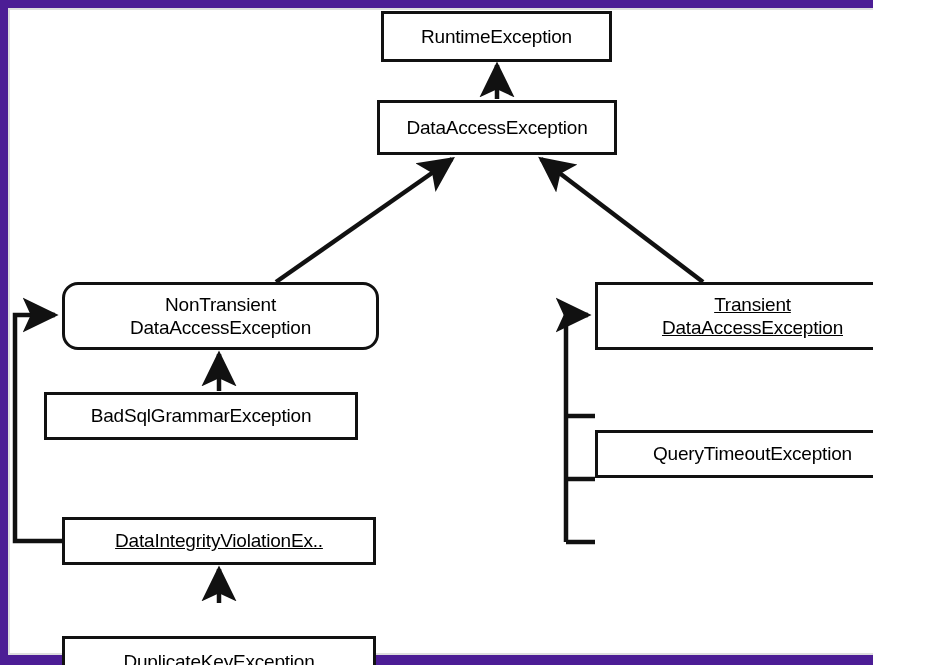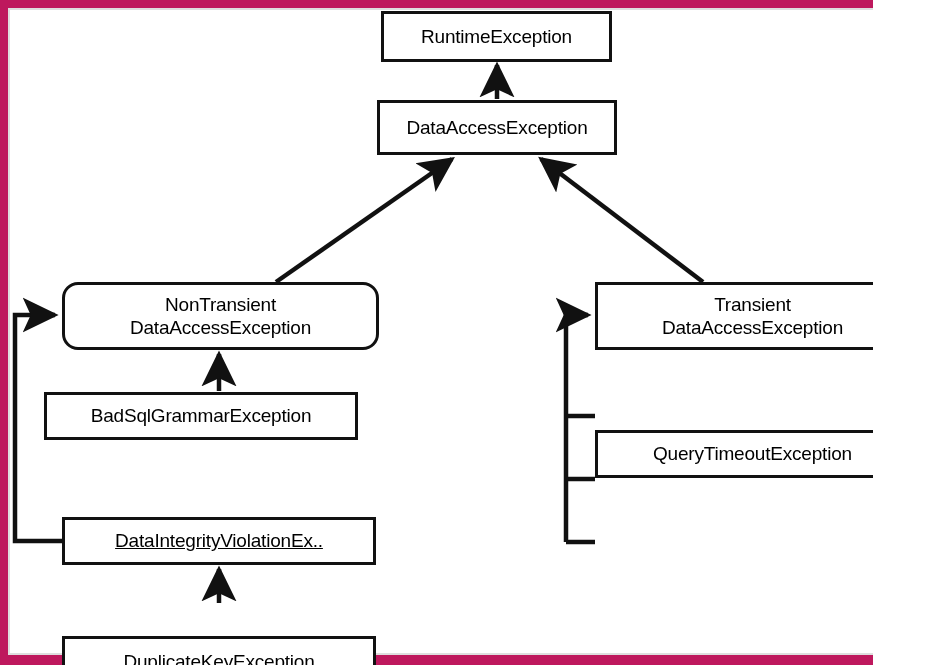--- a/index.html
+++ b/index.html
@@ -7,21 +7,21 @@
     padding: 0;
     background: #ffffff;
   }
   body {
     font-family: "Liberation Sans", sans-serif;
   }
   #canvas {
     position: relative;
     width: 873px;
     height: 665px;
-    background: #be185d;
+    background: #4c1d95;
     overflow: hidden;
   }
   
   #frame {
     position: absolute;
     left: 8px;
     top: 8px;
     width: 909px;
     height: 647px;
     border: 2px solid #dedede;
@@ -136,21 +136,21 @@
     </div>
 
     <div class="node" style="left:62px; top:517px; width:314px; height:48px;text-decoration:underline;">
       <span class="lbl">DataIntegrityViolationEx..</span>
     </div>
 
     <div class="node" style="left:62px; top:636px; width:314px; height:51px;">
       <span class="lbl">DuplicateKeyException</span>
     </div>
 
-    <div class="node" style="left:595px; top:282px; width:315px; height:68px;">
+    <div class="node" style="left:595px; top:282px; width:315px; height:68px;text-decoration:underline;">
       <span class="lbl">Transient
 DataAccessException</span>
     </div>
 
     <div class="node" style="left:595px; top:392px; width:315px; height:48px;margin-top:38px;">
       <span class="lbl">QueryTimeoutException</span>
     </div>
 
 
 

